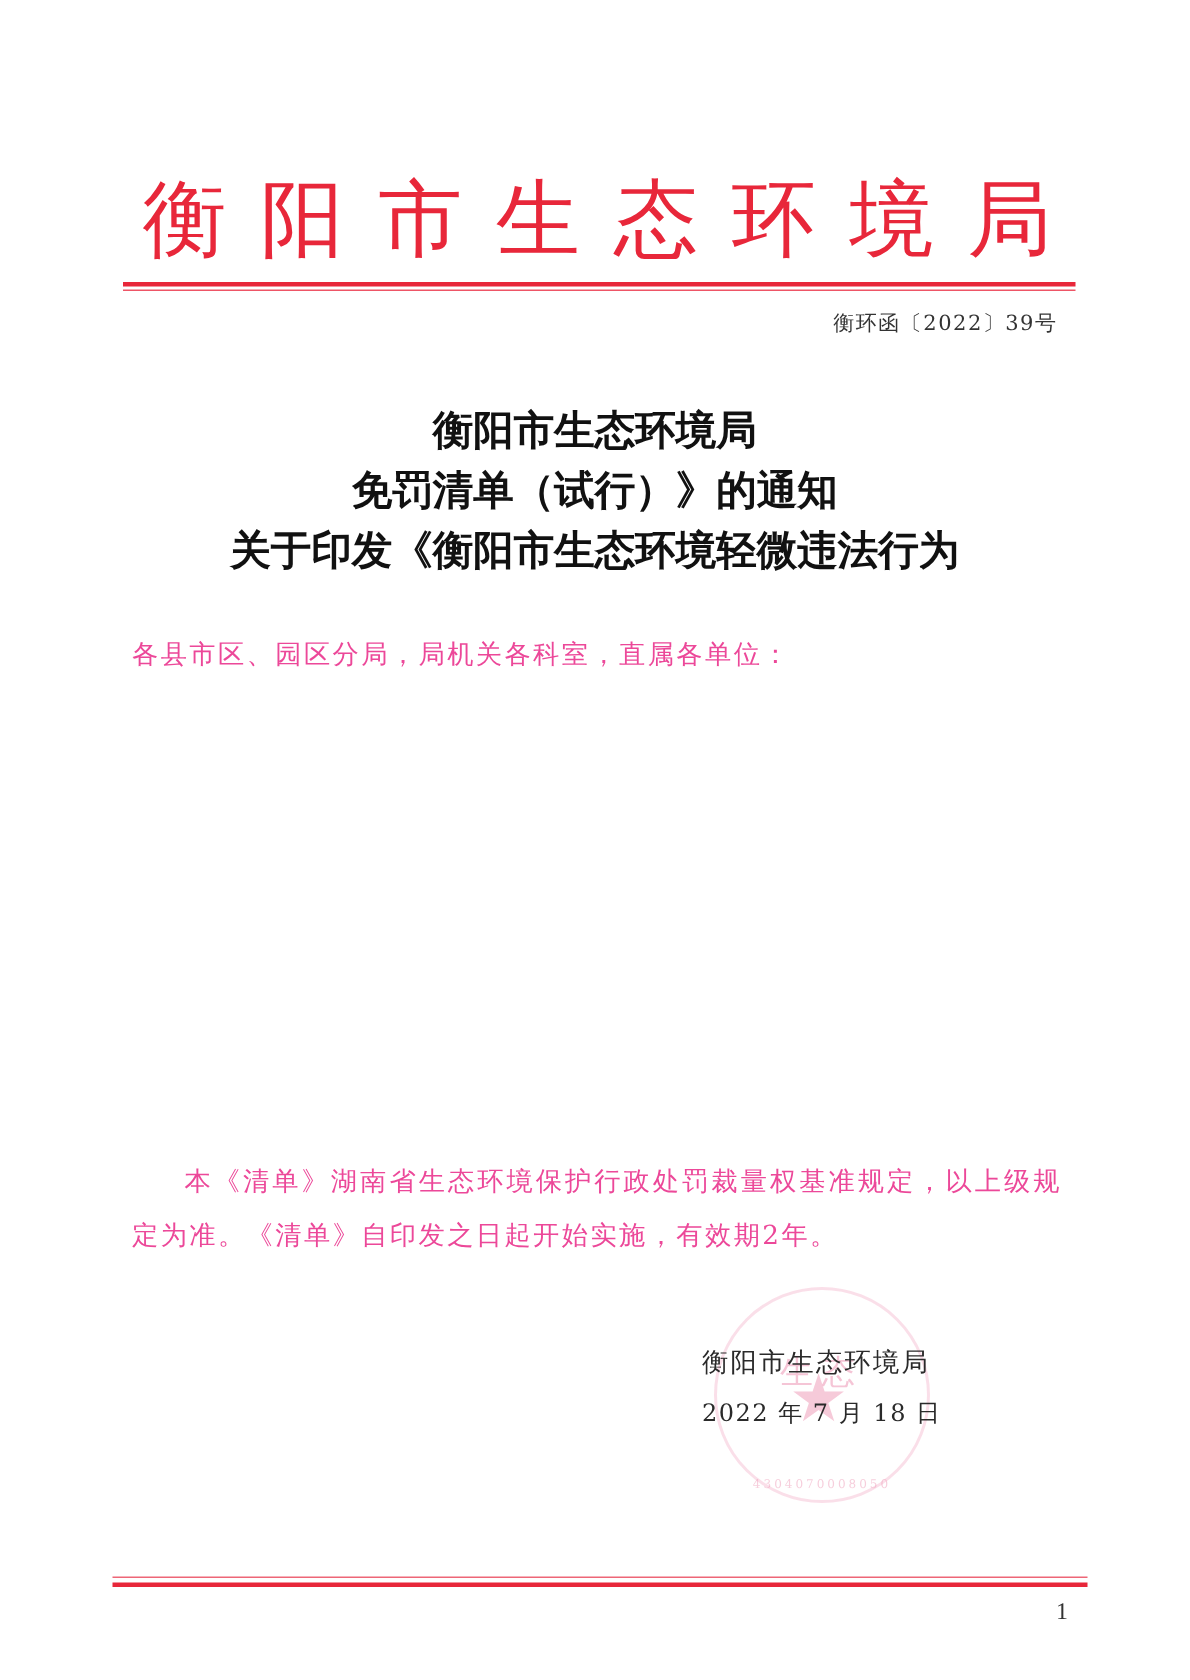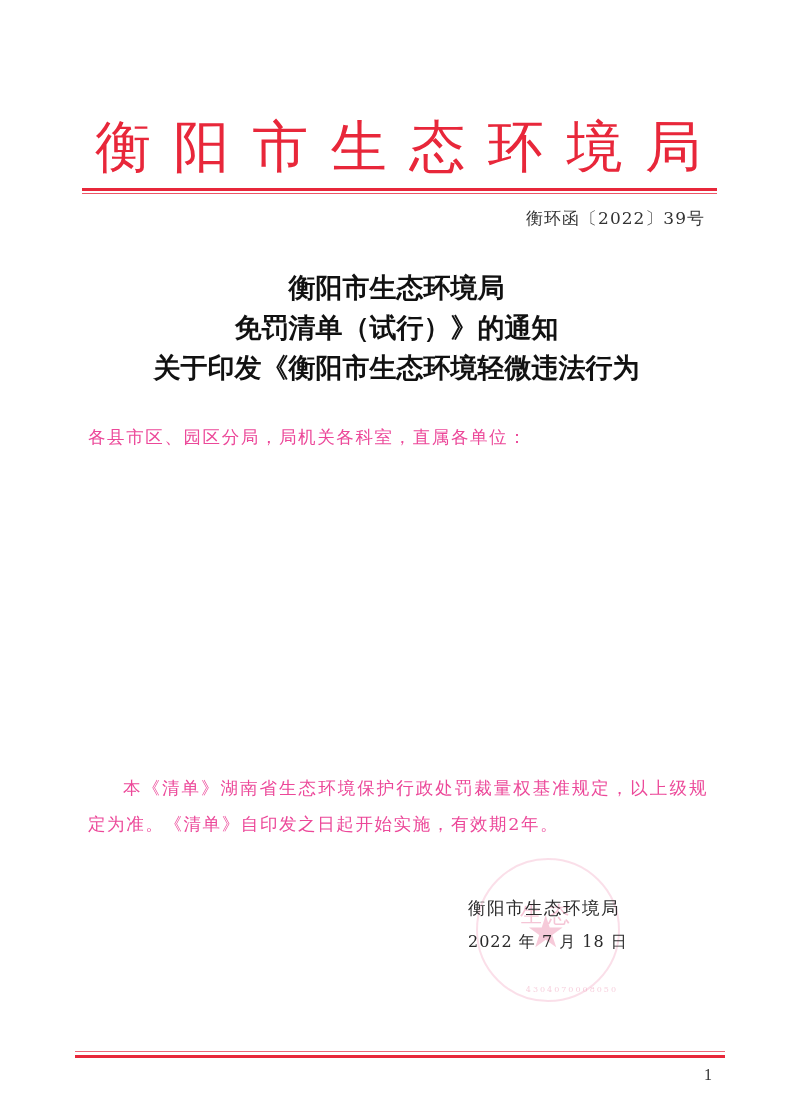--- a/index.html
+++ b/index.html
@@ -12,21 +12,21 @@
     color: #e8273a; font-family: "DejaVu Serif", "Liberation Serif", serif;
     font-size: 56px; line-height: 70px;
   }
   .masthead span { display: inline-block; width: 62px; text-align: center; }
 
   .rule-top-thick { position: absolute; left: 82px; top: 188px; width: 635px; height: 3px; background: #e8273a; }
   .rule-top-thin  { position: absolute; left: 82px; top: 193px; width: 635px; height: 1px; background: #ee5566; }
 
   .doc-number {
     position: absolute; right: 88px; top: 207px;
-    font-size: 17px; letter-spacing: 1px; color: #333;
+    font-size: 14px; letter-spacing: 1px; color: #333;
     font-family: "DejaVu Serif", "Liberation Serif", serif;
     margin-left: 34px;
   }
 
   .title {
     position: absolute; left: 0; right: 0; top: 268px;
     text-align: center; font-weight: bold; font-size: 27px; line-height: 40px; color: #111;
     font-family: "DejaVu Serif", "Liberation Serif", serif;
   }
   .title div { white-space: nowrap; }
@@ -47,21 +47,21 @@
     opacity: 0.55;
   }
   .seal-text {
     position: absolute; left: 0; right: 0; top: 6px; text-align: center;
     color: rgba(225, 80, 130, 0.6); font-size: 22px; letter-spacing: 6px; margin-top: 34px;
   }
   .seal-star {
     position: absolute; left: 48px; top: 46px; color: rgba(225, 80, 130, 0.55); font-size: 44px;
   }
   .seal-code {
-    position: absolute; left: 0; right: 0; bottom: 6px; text-align: right;
+    position: absolute; left: 0; right: 0; bottom: 6px; text-align: center;
     color: rgba(225, 80, 130, 0.5); font-size: 8px; letter-spacing: 2px;
   }
 
   .signatory {
     position: absolute; left: 468px; top: 896px; font-size: 17.5px; letter-spacing: 1.5px; color: #2a2a2a;
     font-family: "DejaVu Serif", "Liberation Serif", serif;
   }
   .sign-date {
     position: absolute; left: 468px; top: 932px; font-size: 16px; letter-spacing: 1px; color: #2a2a2a;
     font-family: "DejaVu Serif", "Liberation Serif", serif;

